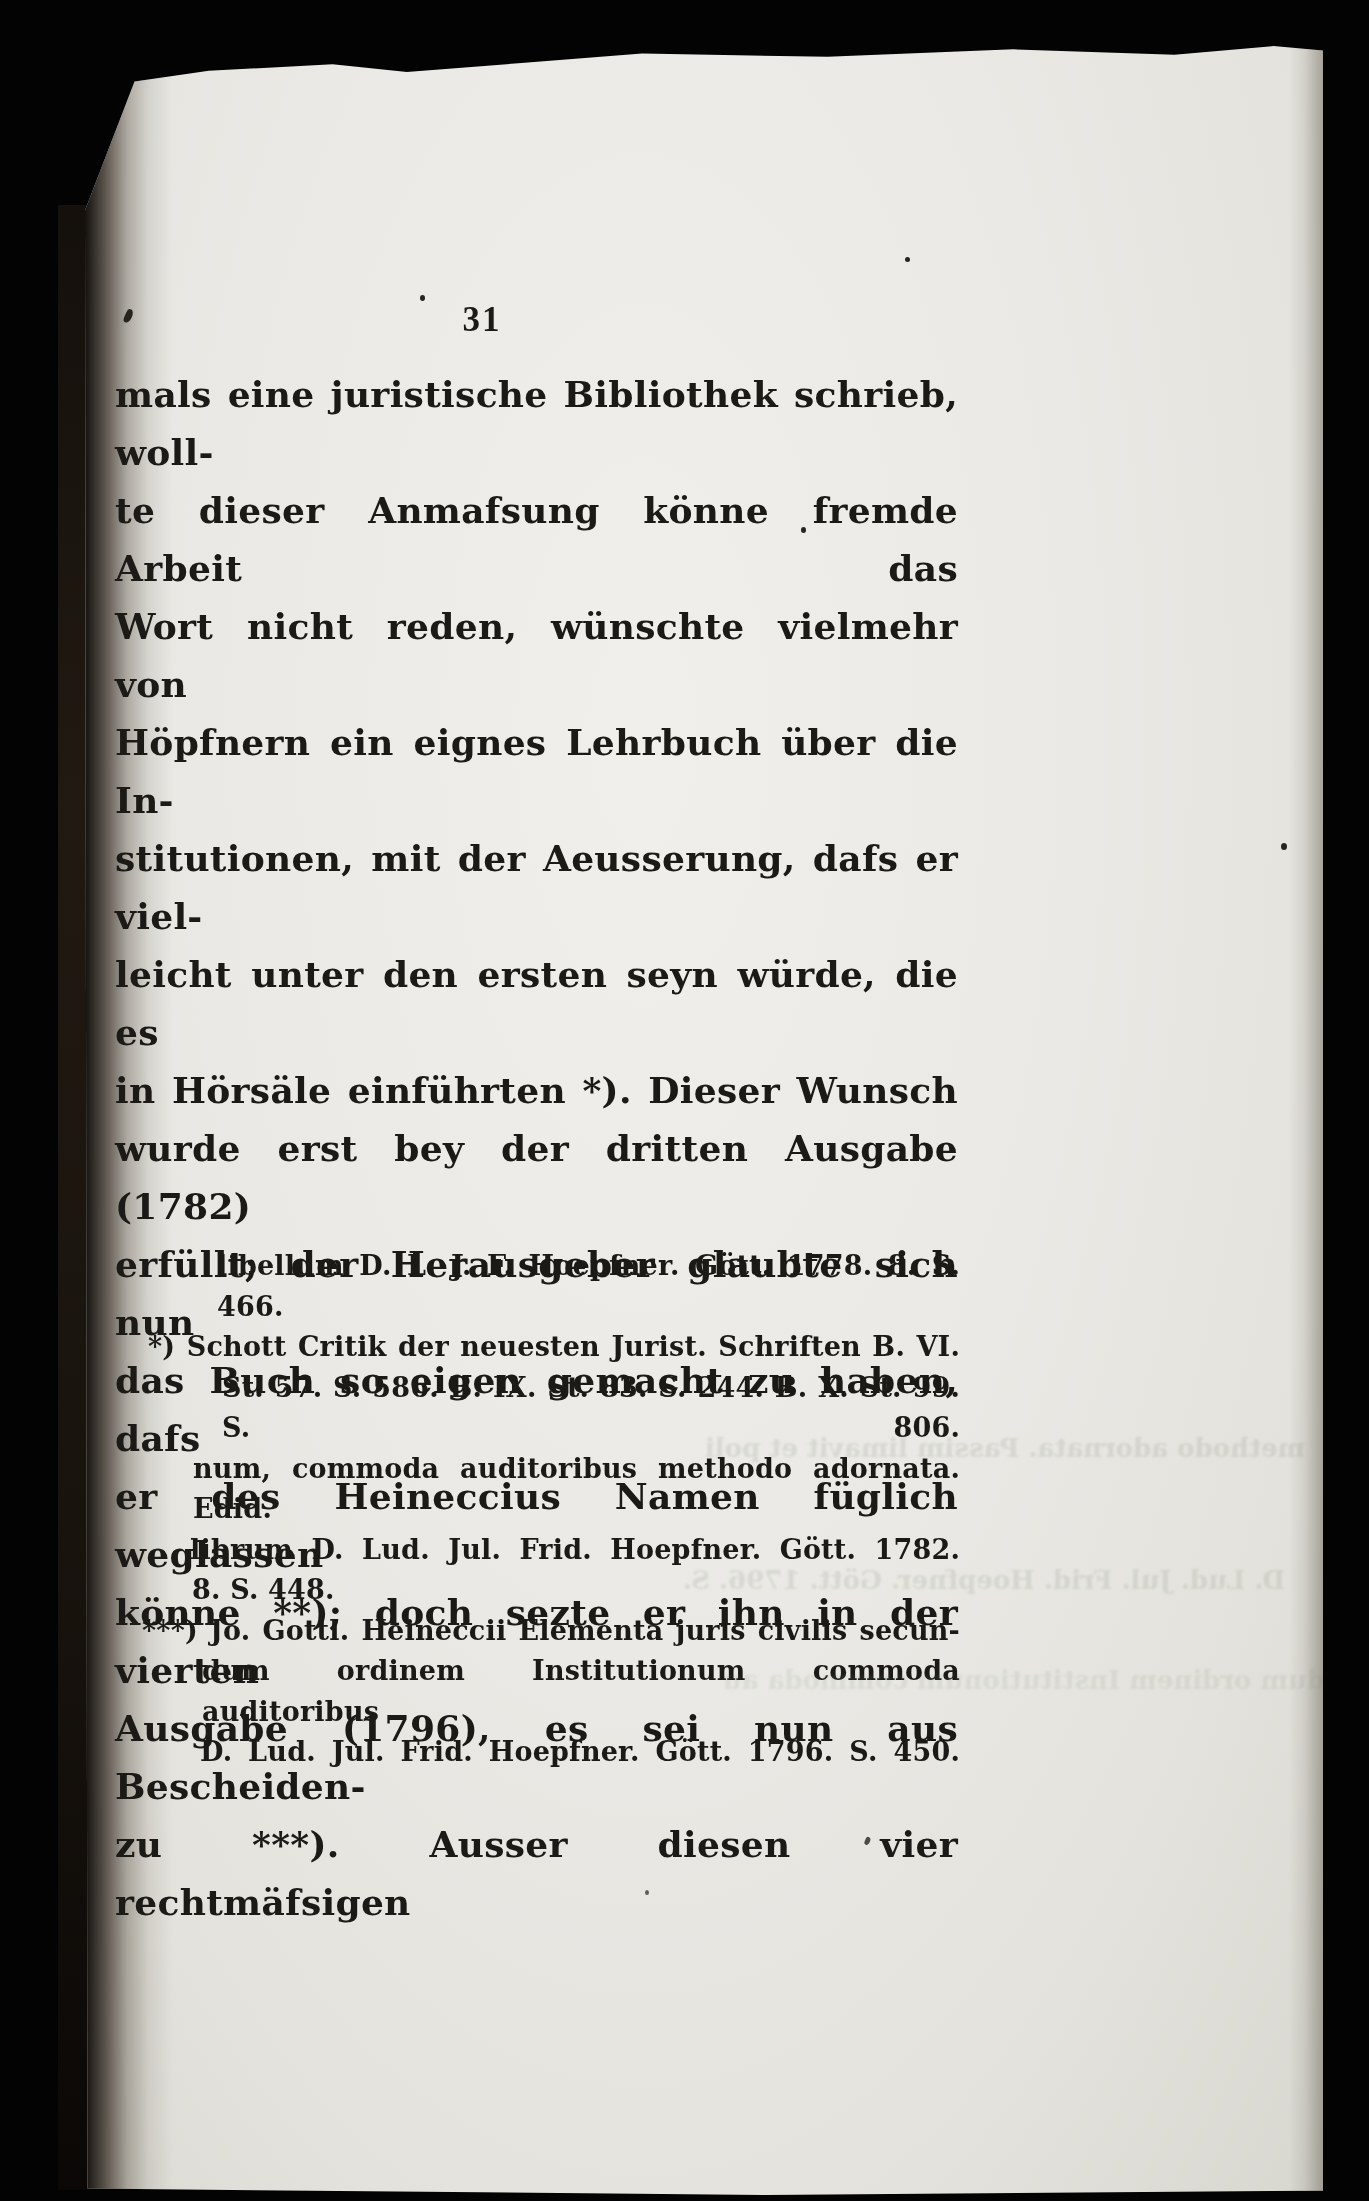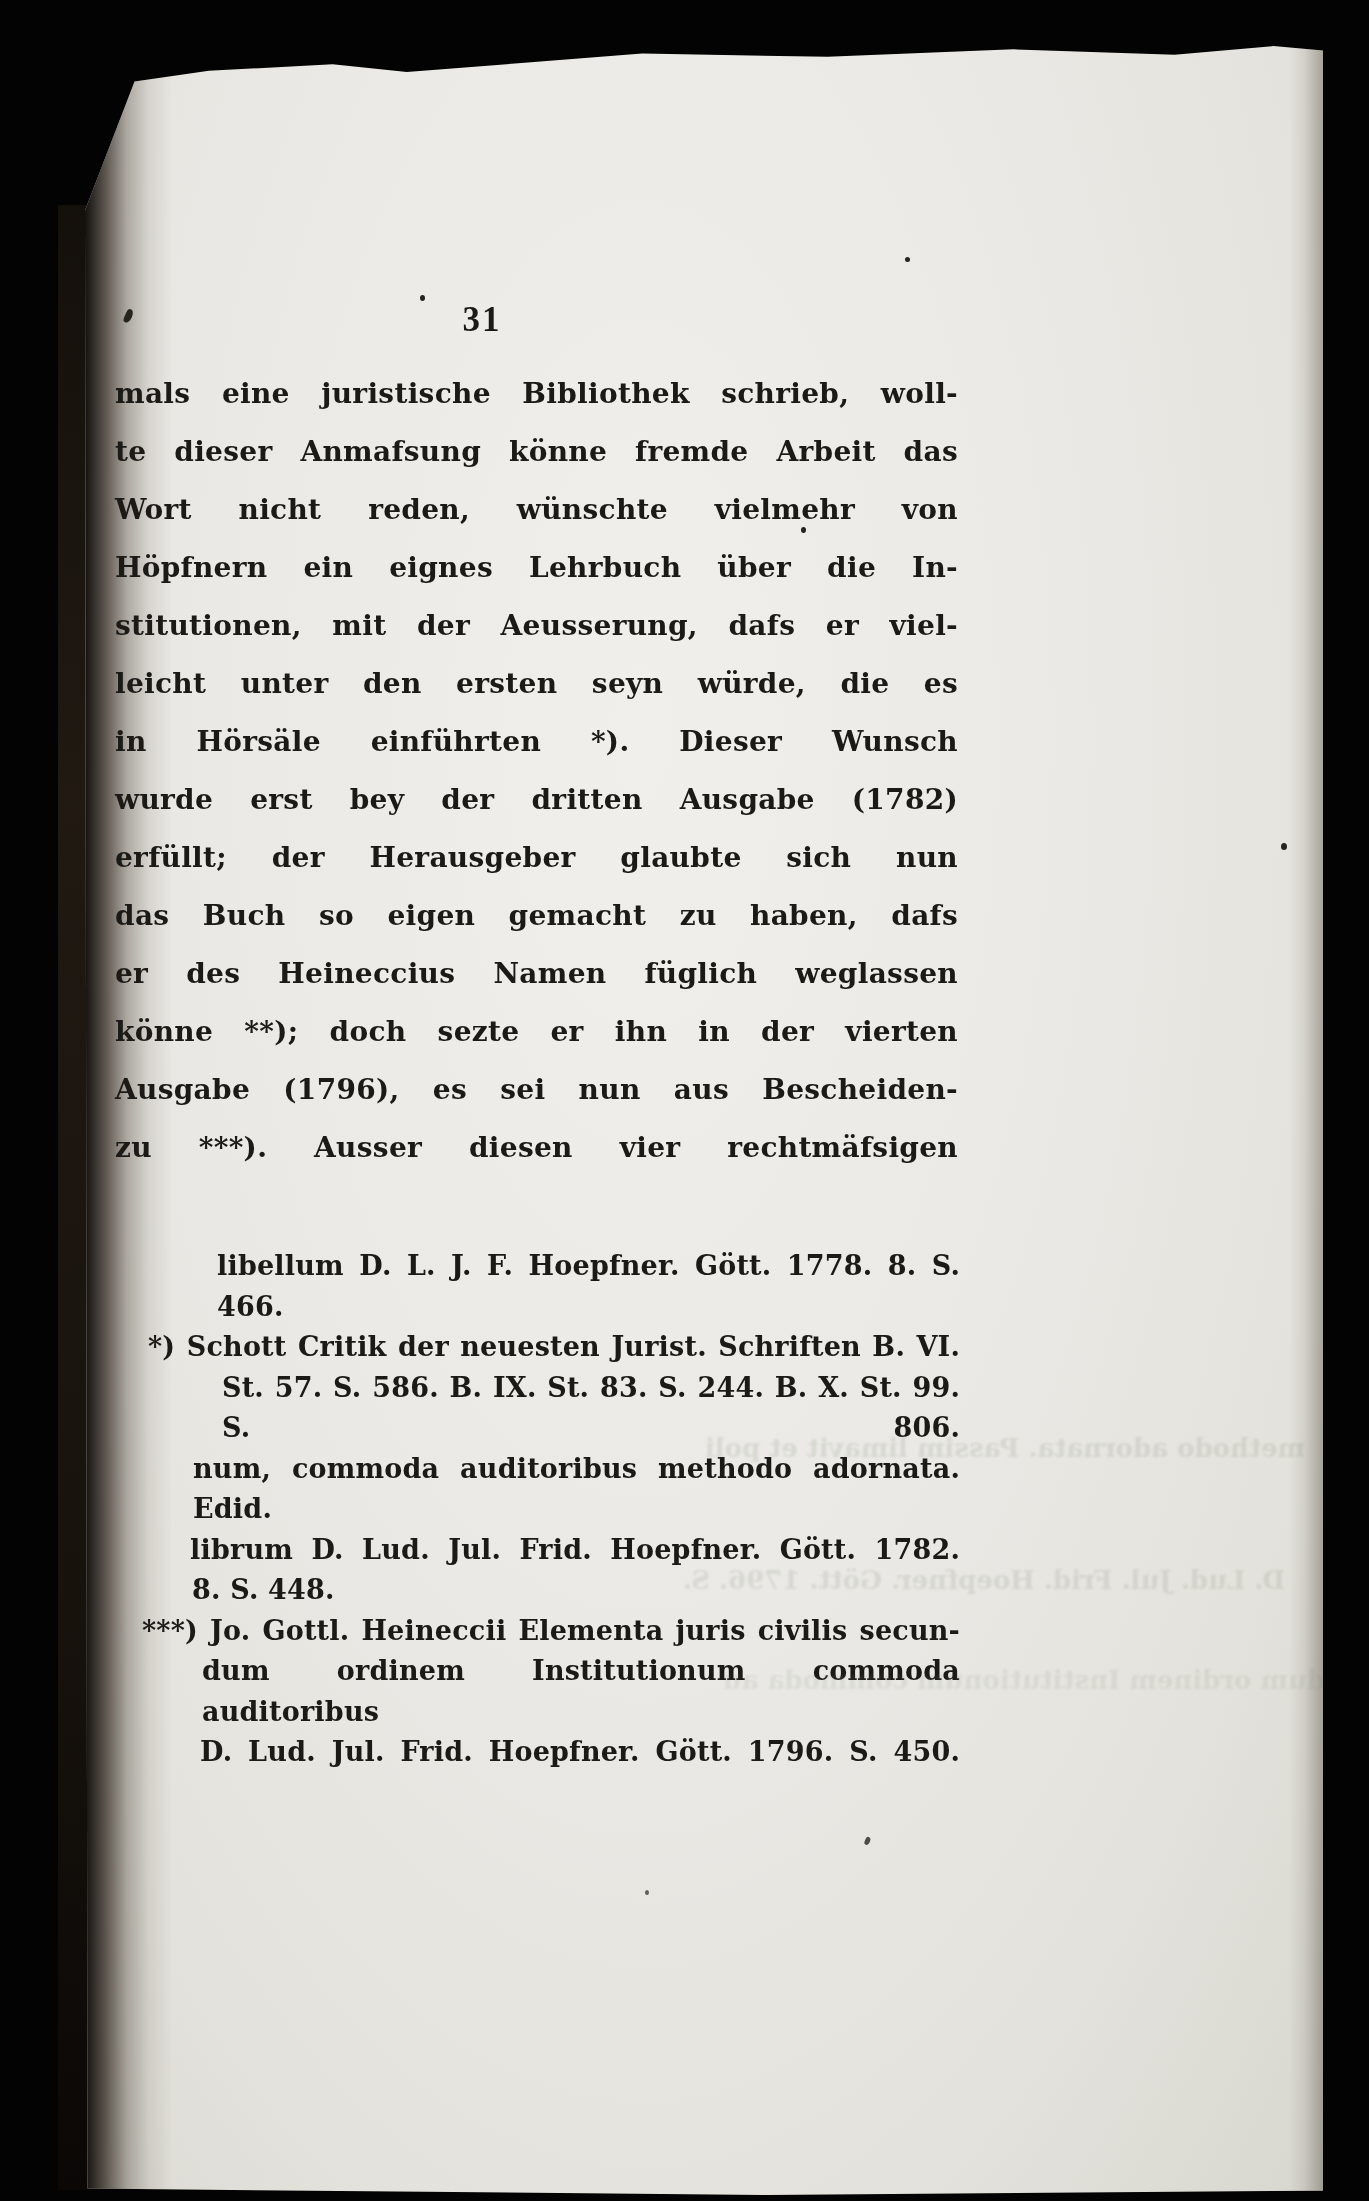--- a/index.html
+++ b/index.html
@@ -32,21 +32,21 @@
     position:absolute; left:58px; top:205px; width:30px; height:1985px;
     background: linear-gradient(180deg,#16110c 0%, #241c14 30%, #1a140e 70%, #0b0806 100%);
     opacity:0.9;
   }
   .page-number {
     position:absolute; left:352px; top:255px; width:90px;
     text-align:center; font-size:35px; font-weight:bold; letter-spacing:2px;font-family:Liberation Serif, serif;
   }
   .main-text {
     position:absolute; left:30px; top:320px; width:843px;
-    font-size:28px; font-weight:bold; line-height:58px; letter-spacing:0.3px;
+    font-size:36px; font-weight:bold; line-height:58px; letter-spacing:0.3px;
   }
   .t-line { text-align:justify; text-align-last:justify; white-space:normal; }
   .footnotes {
     position:absolute; left:57px; top:1201px; width:818px;
     font-size:27px; font-weight:bold; line-height:40.5px; letter-spacing:0.2px;
   }
   .fn-line { text-align:justify; text-align-last:justify; }
   .fn-line.no-just { text-align:left; text-align-last:left; }
   .ind-78 { padding-left:78px; } .ind-75 { padding-left:75px; }
   .ind-6  { padding-left:6px;  } .ind-80 { padding-left:80px; }

